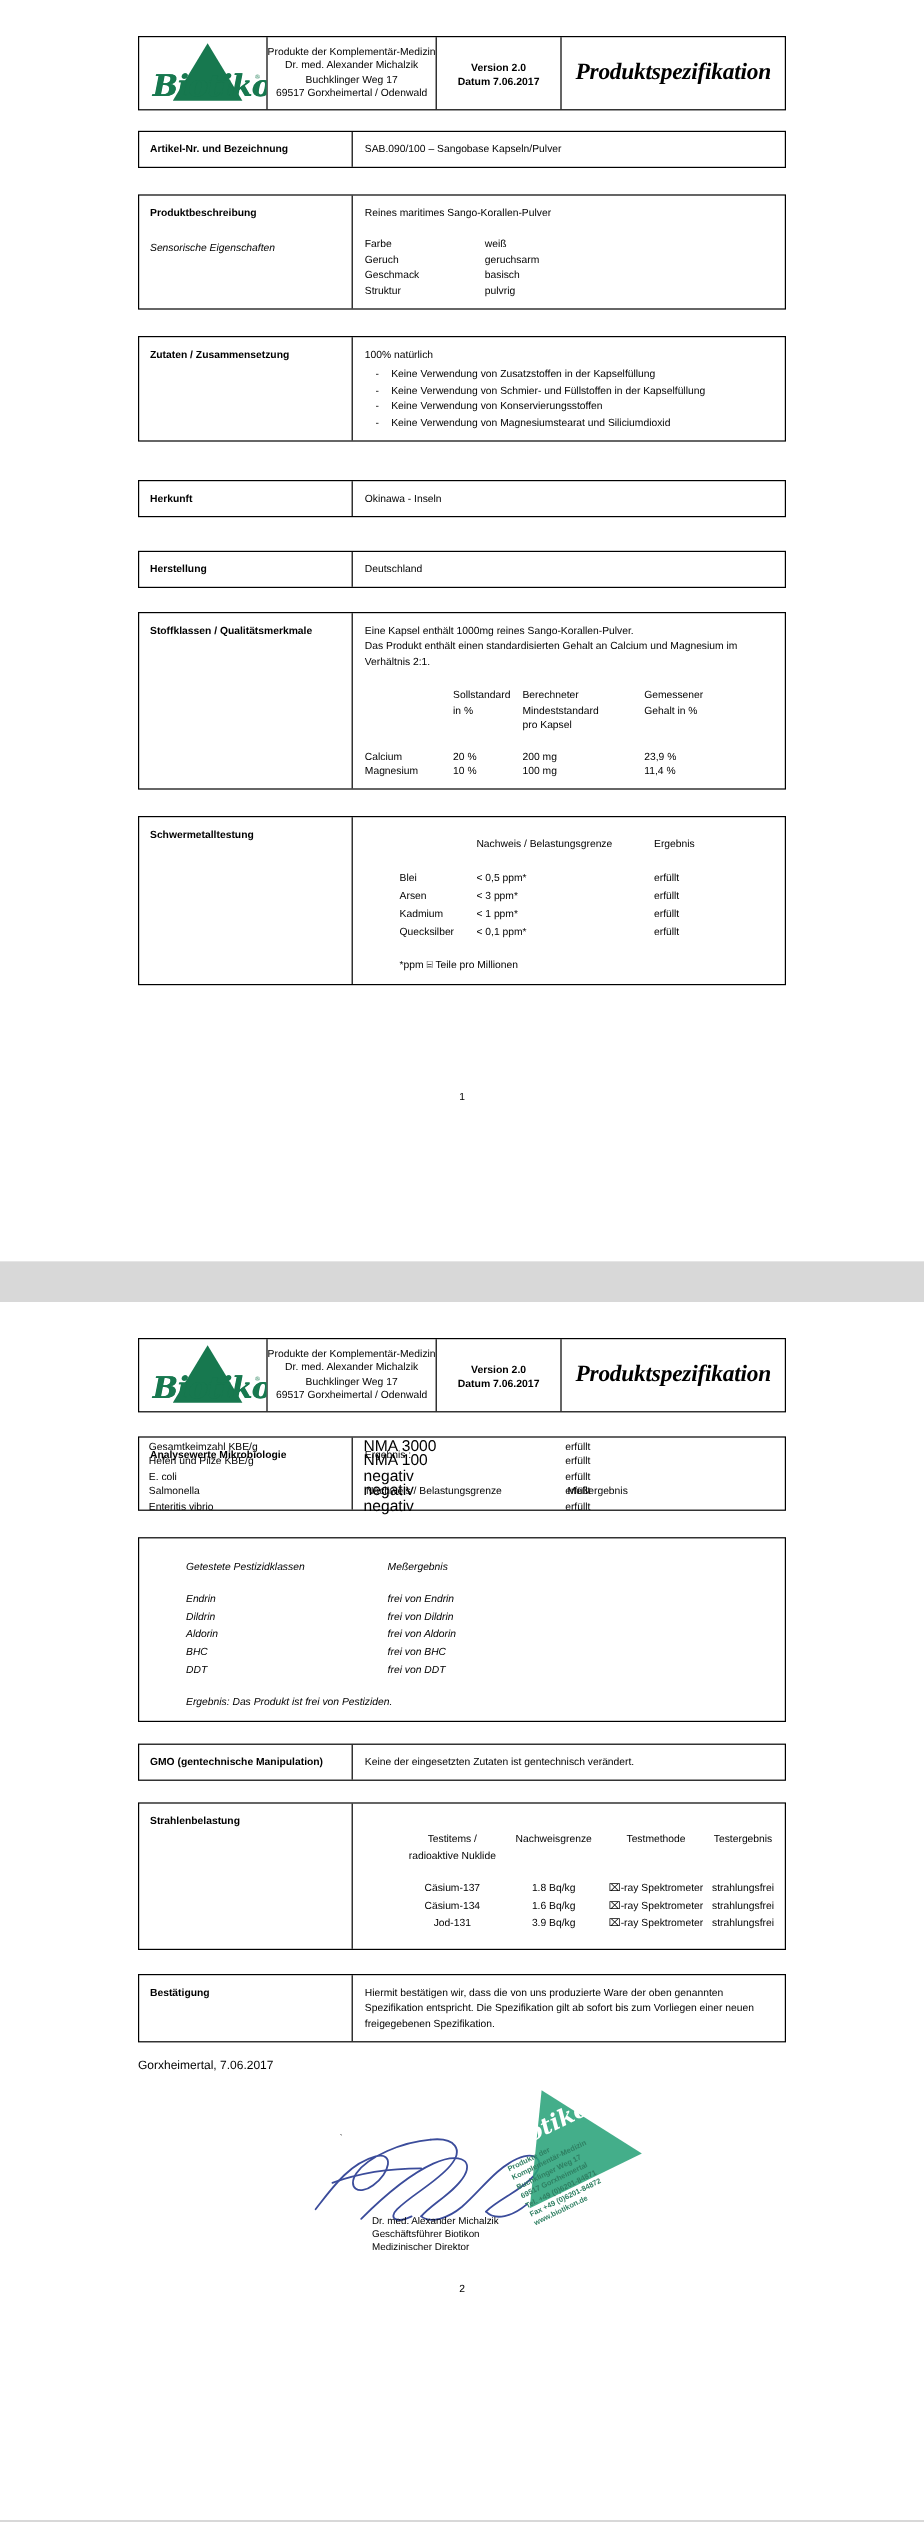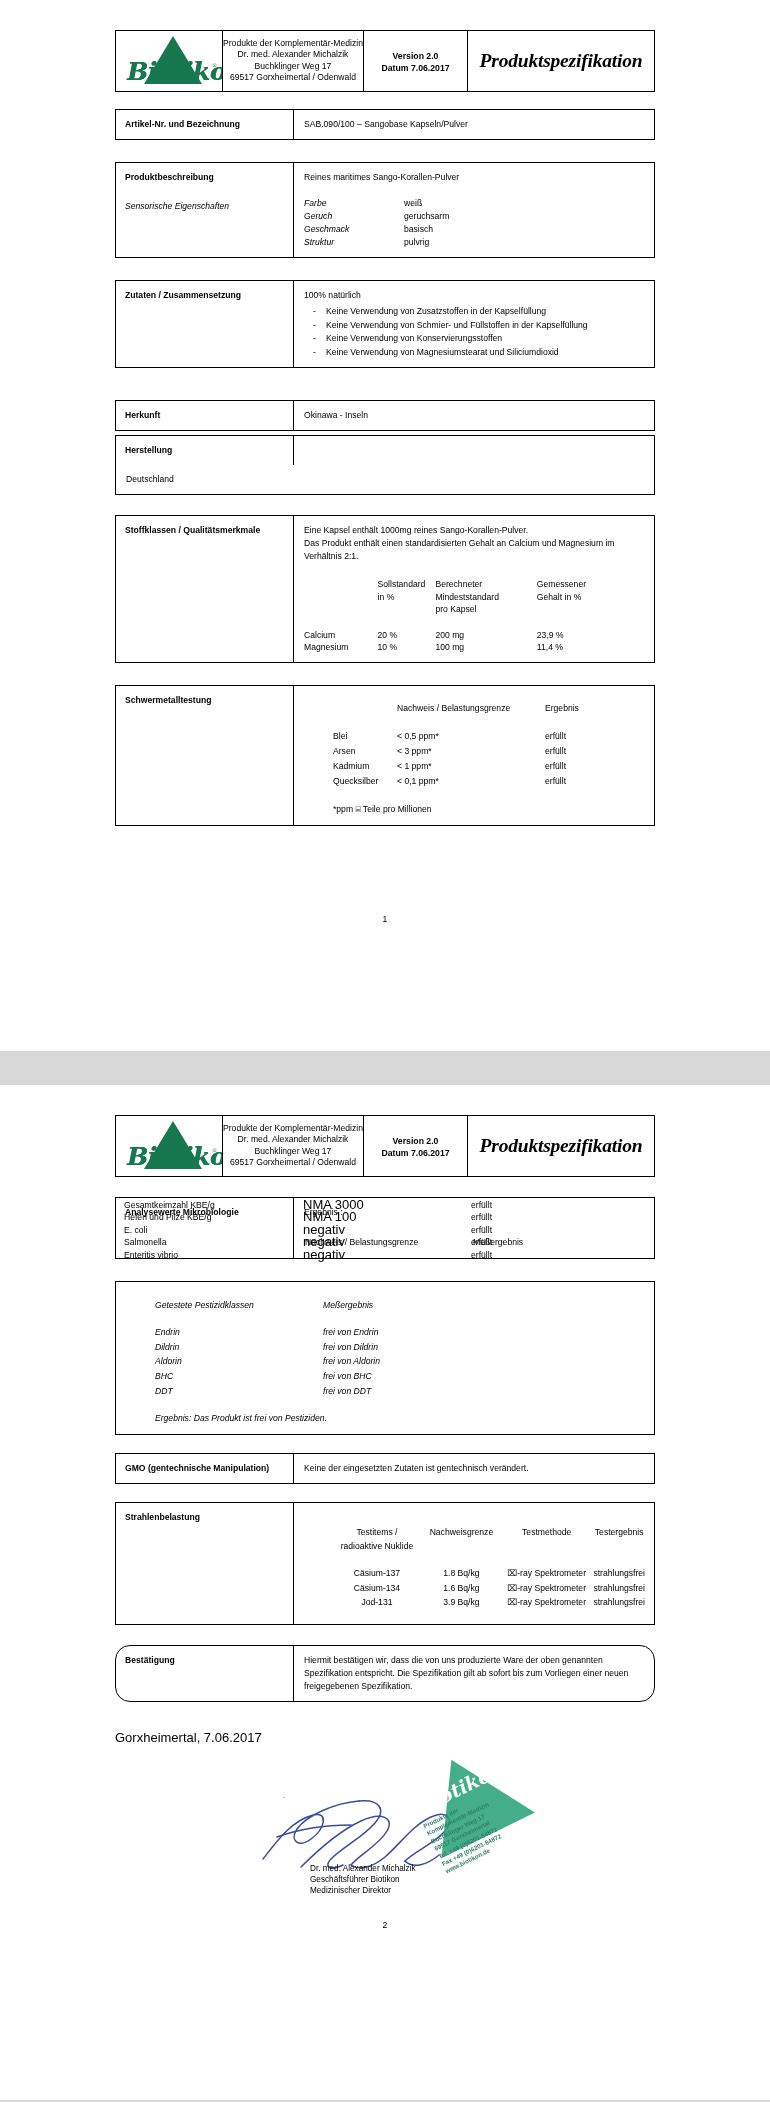--- a/index.html
+++ b/index.html
@@ -148,21 +148,21 @@
     font-size: 8.6px;
   }
   ul.dash li:before {
     content: "-";
     position: absolute;
     left: -13px;
   }
 
   
   .kv { display: flex; }
-  .kv .k { width: 100px; font-style: italic; }
+  .kv .k { width: 100px; }
   .kv .v { flex: 1; }
 
   
   table.num {
     border-collapse: collapse;
     font-size: 8.6px;
     margin-top: 2px;
   }
   table.num td, table.num th {
     padding: 0 0 0 0;
@@ -214,22 +214,22 @@
     padding-top: 0;
   }
 
   .sig-area {
     width: 540px;
     margin: 0 auto;
     position: relative;
     height: 175px;
   }
   .sig-date {
-    font-size: 13px;
-    margin-top: 28px;
+    font-size: 10px;
+    margin-top: 14px;
   }
   .sig-svg { position: absolute; left: 140px; top: 36px; }
   .stamp {
     position: absolute;
     left: 300px; top: 8px;
     width: 128px; height: 118px;
     transform: rotate(-26deg);
   }
   .stamp-tri {
     position: absolute; left: 10px; top: 0;
@@ -342,21 +342,21 @@
     </div>
 
     <div class="inner">
       <div class="box" style="margin-top:32px;">
         <div class="box-label">Herkunft</div>
         <div class="box-body">Okinawa - Inseln</div>
       </div>
     </div>
 
     <div class="inner">
-      <div class="box" style="margin-top:4px;flex-direction:column;">
+      <div class="box" style="margin-top:28px;">
         <div class="box-label">Herstellung</div>
         <div class="box-body">Deutschland</div>
       </div>
     </div>
 
     <div class="inner">
       <div class="box" style="margin-top:20px;">
         <div class="box-label">Stoffklassen / Qualitätsmerkmale</div>
         <div class="box-body">
           <div class="line">Eine Kapsel enthält 1000mg reines Sango-Korallen-Pulver.</div>
@@ -622,21 +622,21 @@
               <td>strahlungsfrei</td>
             </tr>
           </tbody>
             </table>
           <div class="spacer-lines" style="height:6px"></div>
         </div>
       </div>
     </div>
 
     <div class="inner">
-      <div class="box" style="margin-top:20px;border-radius:15px;">
+      <div class="box" style="margin-top:20px;">
         <div class="box-label">Bestätigung</div>
         <div class="box-body">
           <div class="line">Hiermit bestätigen wir, dass die von uns produzierte Ware der oben genannten</div>
           <div class="line">Spezifikation entspricht. Die Spezifikation gilt ab sofort bis zum Vorliegen einer neuen</div>
           <div class="line">freigegebenen Spezifikation.</div>
         </div>
       </div>
     </div>
 
     <div class="inner">

